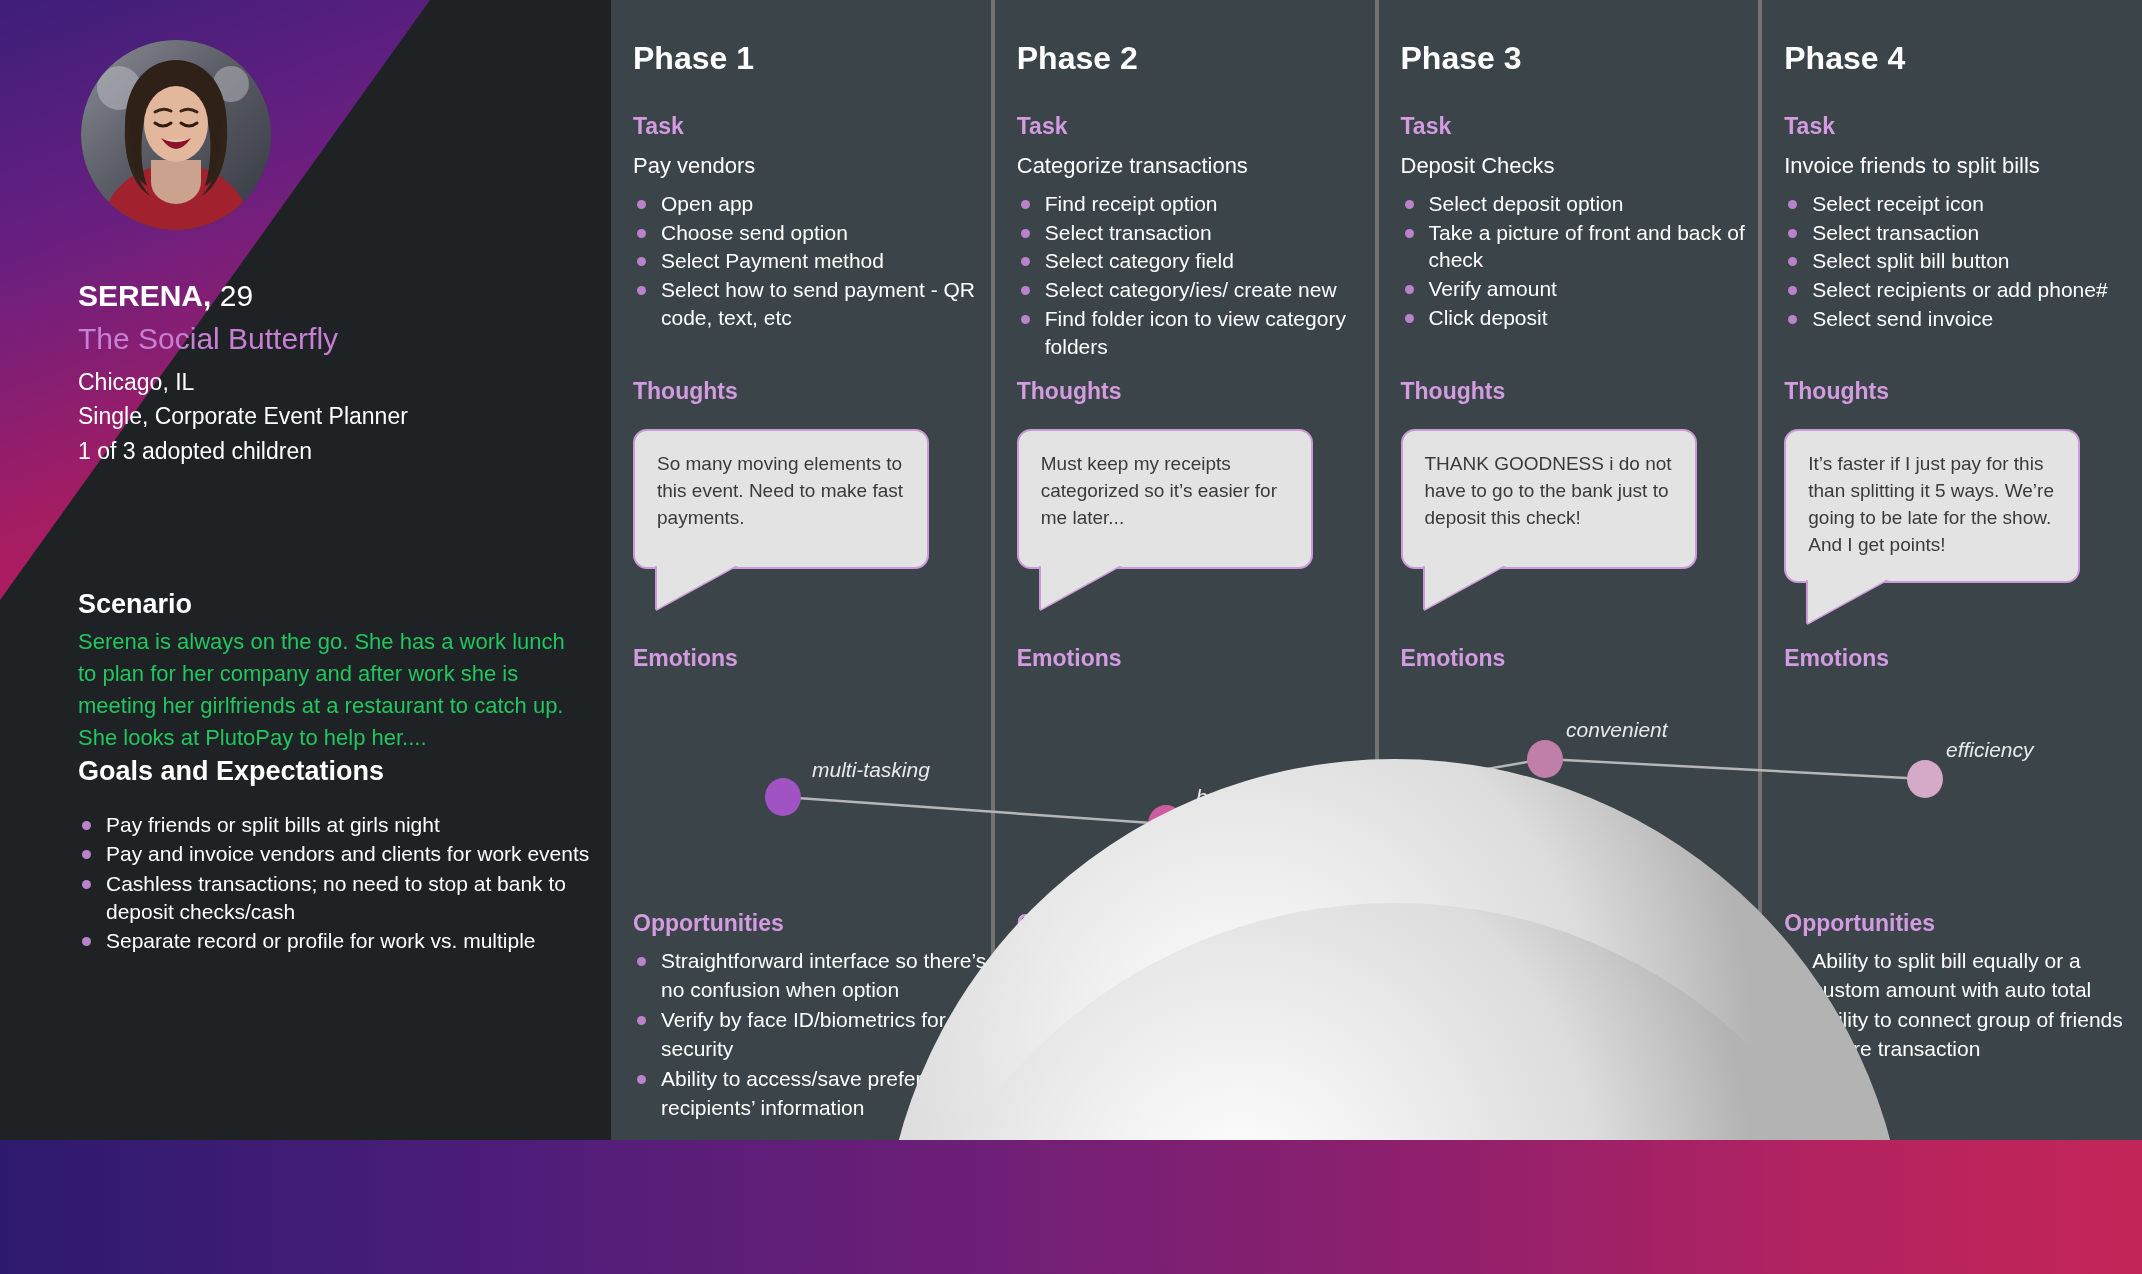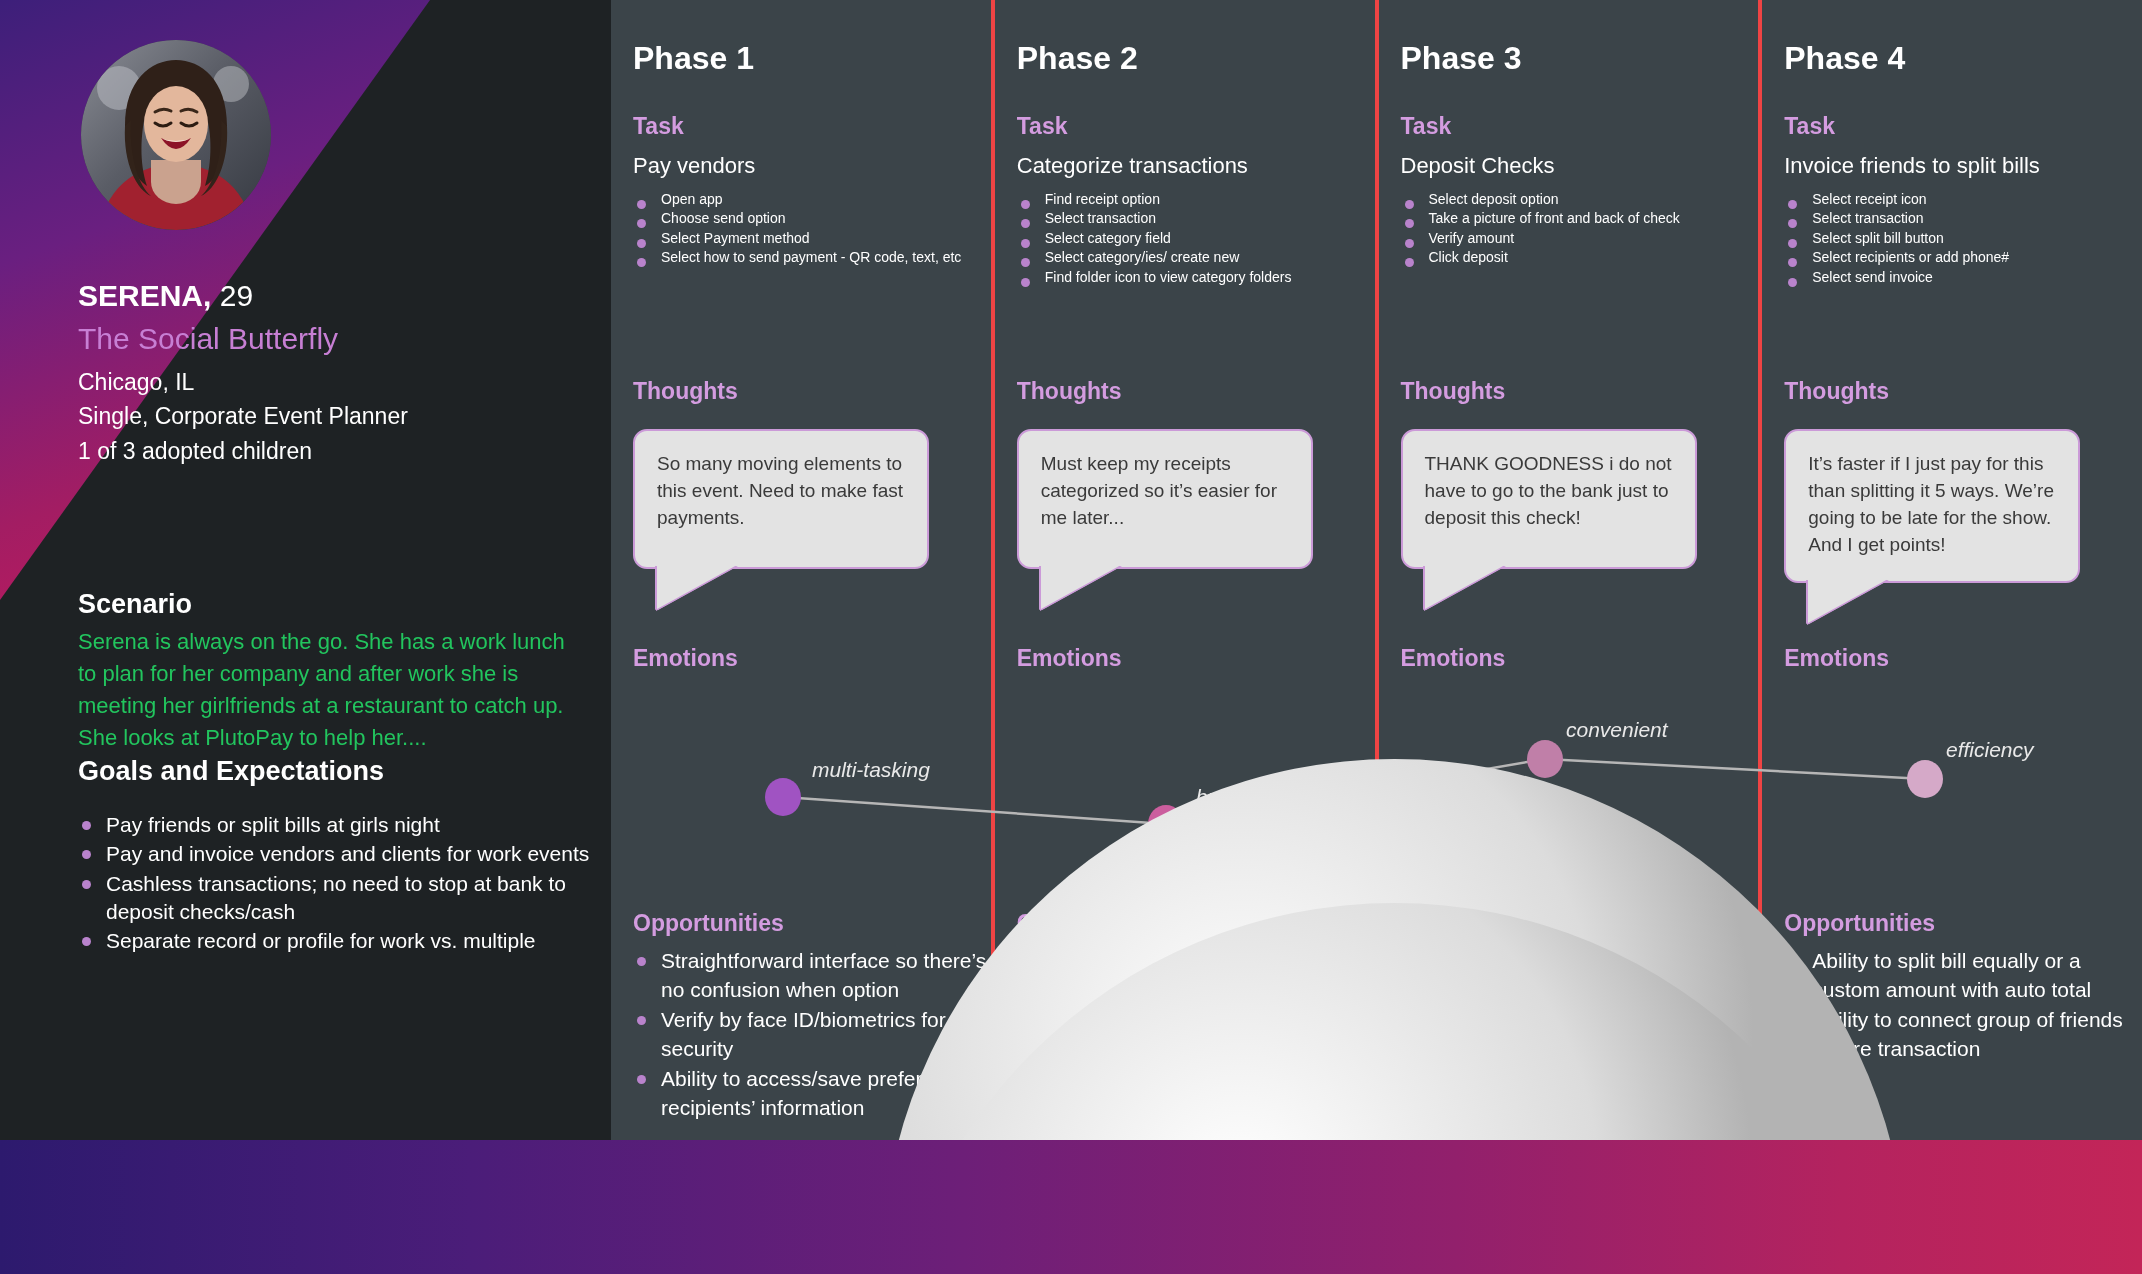--- a/index.html
+++ b/index.html
@@ -55,29 +55,29 @@
   }
 
   
   .phases {
     position: absolute; left: 611px; top: 0; width: 1531px; height: 1140px;
     display: flex;
   }
   .phase-col {
     position: relative; flex: 1 1 0; height: 100%;
     background: #3b4449; padding: 0 22px;
-    border-right: 4px solid #ef4444;
+    border-right: 4px solid #737373;
   }
   .phase-col:last-child { border-right: none; }
   .phase-title { position: absolute; left: 22px; top: 40px; font-size: 32px; font-weight: bold; color: #ffffff; }
   .lbl { font-size: 23px; font-weight: bold; color: #d49ce0; }
 
   .task-block { position: absolute; left: 22px; top: 113px; width: calc(100% - 20px); }
   .task-name { font-size: 22px; color: #ffffff; margin-top: 13px; margin-bottom: 11px; }
-  .task-block ul.dots li { font-size: 14px; line-height: 1.32; }
+  .task-block ul.dots li { font-size: 21px; line-height: 1.32; }
 
   .thoughts-block { position: absolute; left: 22px; top: 378px; width: calc(100% - 26px); }
   .bubble {
     position: relative; margin-top: 24px;
     background: #e3e3e3; border: 2px solid #cb9ad8; border-radius: 14px;
     padding: 20px 18px 22px 22px; min-height: 140px; width: 296px;
   }
   .bubble-text { font-size: 19px; color: #3a3a3a; line-height: 1.42; }
   .bubble::after {
     content: ""; position: absolute; left: 22px; bottom: -42px;

